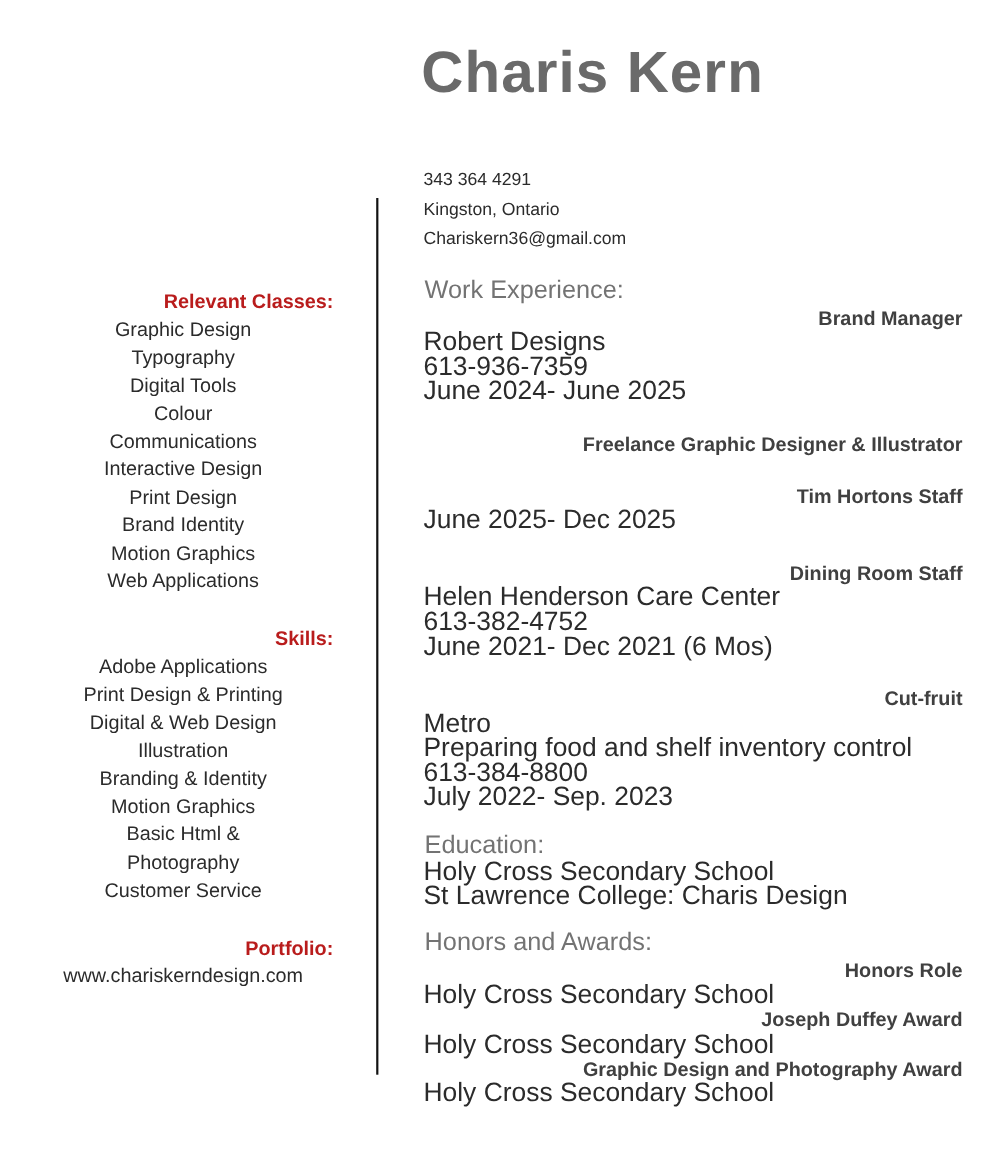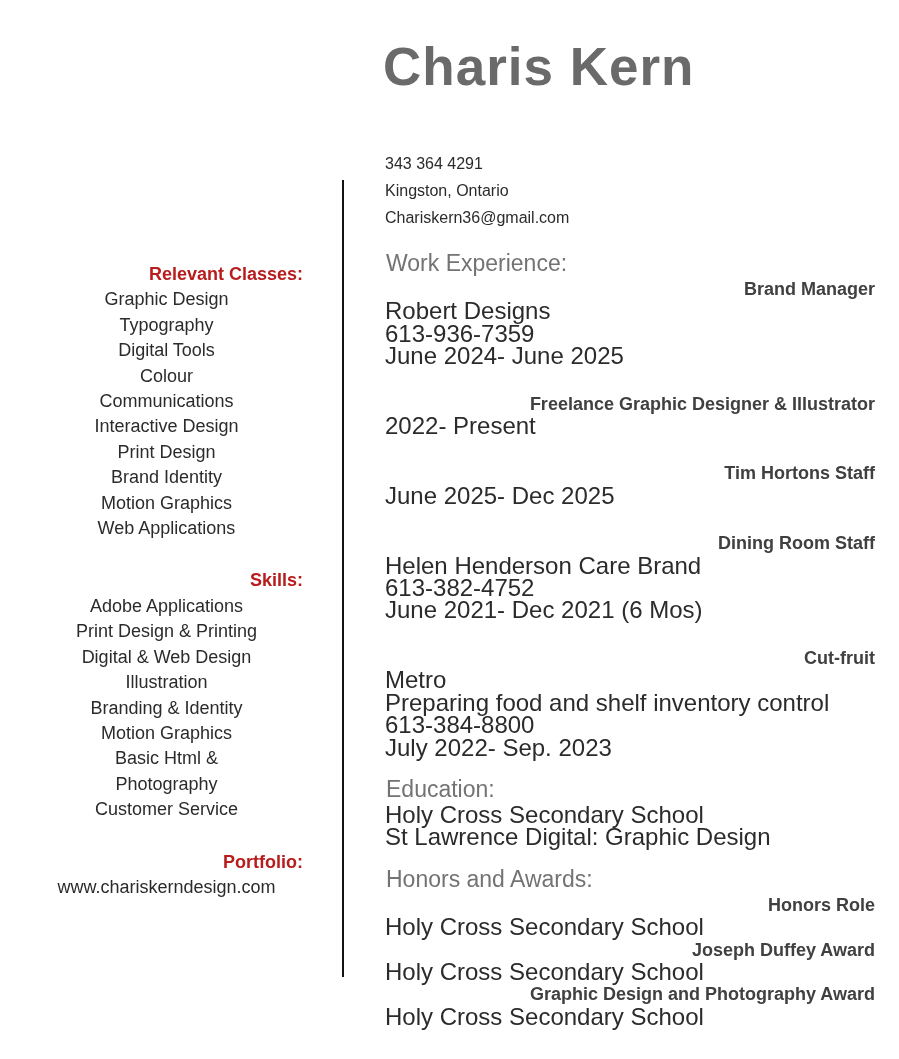--- a/index.html
+++ b/index.html
@@ -104,48 +104,47 @@
 
       <div class="entry">
         <div class="entry-title">Brand Manager</div>
         <div class="entry-line">Robert Designs</div>
         <div class="entry-line">613-936-7359</div>
         <div class="entry-line">June 2024- June 2025</div>
       </div>
 
       <div class="entry">
         <div class="entry-title">Freelance Graphic Designer &amp; Illustrator</div>
-        <div class="entry-line">2022- Present</div>
       </div>
 
       <div class="entry">
         <div class="entry-title">Tim Hortons Staff</div>
         <div class="entry-line">June 2025- Dec 2025</div>
       </div>
 
       <div class="entry">
         <div class="entry-title">Dining Room Staff</div>
-        <div class="entry-line">Helen Henderson Care Brand</div>
+        <div class="entry-line">Helen Henderson Care Center</div>
         <div class="entry-line">613-382-4752</div>
         <div class="entry-line">June 2021- Dec 2021 (6 Mos)</div>
       </div>
 
       <div class="entry">
         <div class="entry-title">Cut-fruit</div>
         <div class="entry-line">Metro</div>
         <div class="entry-line">Preparing food and shelf inventory control</div>
         <div class="entry-line">613-384-8800</div>
         <div class="entry-line">July 2022- Sep. 2023</div>
       </div>
     </section>
 
     <section class="m-section">
       <h2 class="m-heading">Education:</h2>
       <div class="entry-line">Holy Cross Secondary School</div>
-      <div class="entry-line">St Lawrence Digital: Graphic Design</div>
+      <div class="entry-line">St Lawrence College: Charis Design</div>
     </section>
 
     <section class="m-section">
       <h2 class="m-heading">Honors and Awards:</h2>
       <div>
         <div class="entry-title">Honors Role</div>
         <div class="entry-line">Holy Cross Secondary School</div>
       </div>
       <div>
         <div class="entry-title">Joseph Duffey Award</div>

